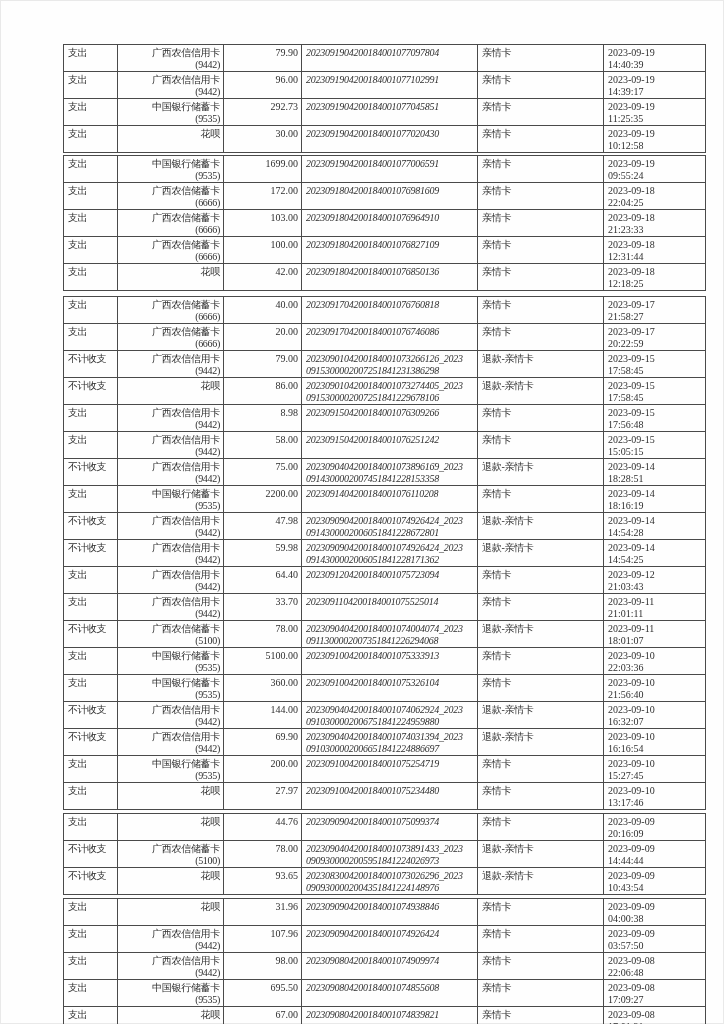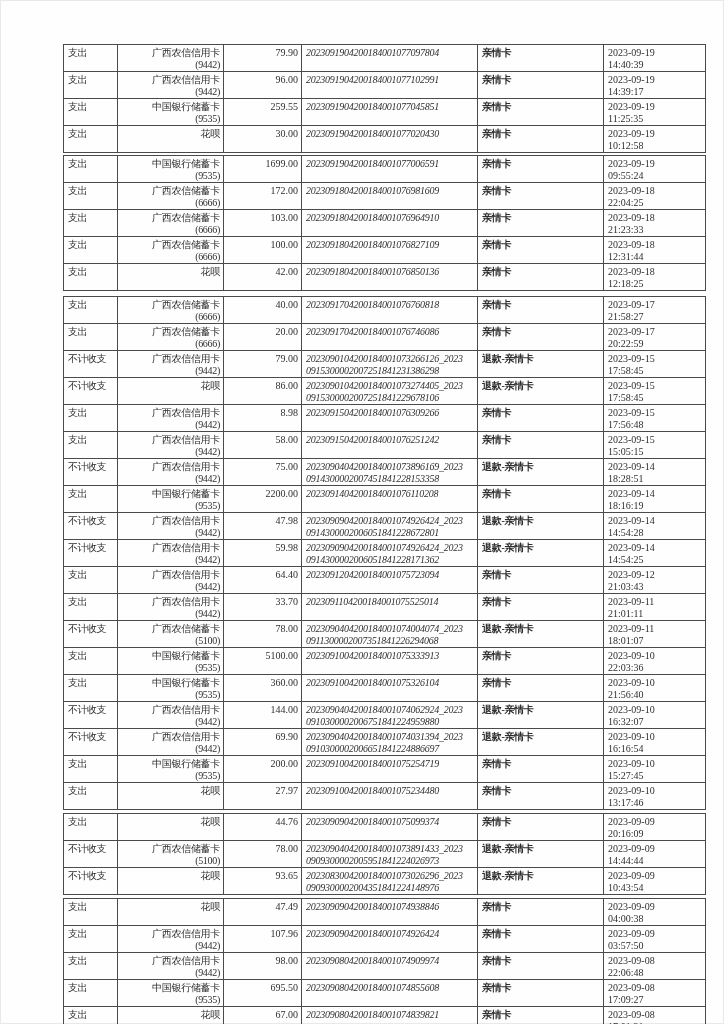--- a/index.html
+++ b/index.html
@@ -13,21 +13,21 @@
   table.grid{border-collapse:collapse;table-layout:fixed;width:604px;padding-left:20px;}
   table.grid td{
     border:1px solid #4a4a4a;vertical-align:top;
     padding:2px 3px 1px 4px;font-size:10px;line-height:11.5px;height:22px;
     overflow:hidden;white-space:pre-line;color:#2e2e2e;
   }
   td.c0{width:46px;letter-spacing:-0.5px;}
   td.c1{width:98px;letter-spacing:-0.3px;text-align:right;}
   td.c2{width:70px;text-align:right;}
   td.c3{width:168px;word-break:break-all;letter-spacing:-0.25px;font-style:italic;}
-  td.c4{width:118px;letter-spacing:-0.3px;font-weight:bold;}
+  td.c4{width:118px;letter-spacing:-0.3px;}
   td.c5{width:94px;margin-left:28px;}
 </style>
 </head>
 <body>
 
 <div class="page">
   <div class="sheet">
       <table class="grid" style="margin-bottom: 2px;">
         <tbody>
           <tr>
@@ -47,21 +47,21 @@
             <td class="c2">96.00</td>
             <td class="c3">2023091904200184001077102991</td>
             <td class="c4">亲情卡</td>
             <td class="c5">2023-09-19
 14:39:17</td>
           </tr>
           <tr>
             <td class="c0">支出</td>
             <td class="c1">中国银行储蓄卡
 (9535)</td>
-            <td class="c2">259.55</td>
+            <td class="c2">292.73</td>
             <td class="c3">2023091904200184001077045851</td>
             <td class="c4">亲情卡</td>
             <td class="c5">2023-09-19
 11:25:35</td>
           </tr>
           <tr>
             <td class="c0">支出</td>
             <td class="c1">花呗</td>
             <td class="c2">30.00</td>
             <td class="c3">2023091904200184001077020430</td>
@@ -356,21 +356,21 @@
             <td class="c5">2023-09-09
 10:43:54</td>
           </tr>
         </tbody>
       </table>
       <table class="grid" style="margin-bottom: 0px;">
         <tbody>
           <tr>
             <td class="c0">支出</td>
             <td class="c1">花呗</td>
-            <td class="c2">47.49</td>
+            <td class="c2">31.96</td>
             <td class="c3">2023090904200184001074938846</td>
             <td class="c4">亲情卡</td>
             <td class="c5">2023-09-09
 04:00:38</td>
           </tr>
           <tr>
             <td class="c0">支出</td>
             <td class="c1">广西农信信用卡
 (9442)</td>
             <td class="c2">107.96</td>

